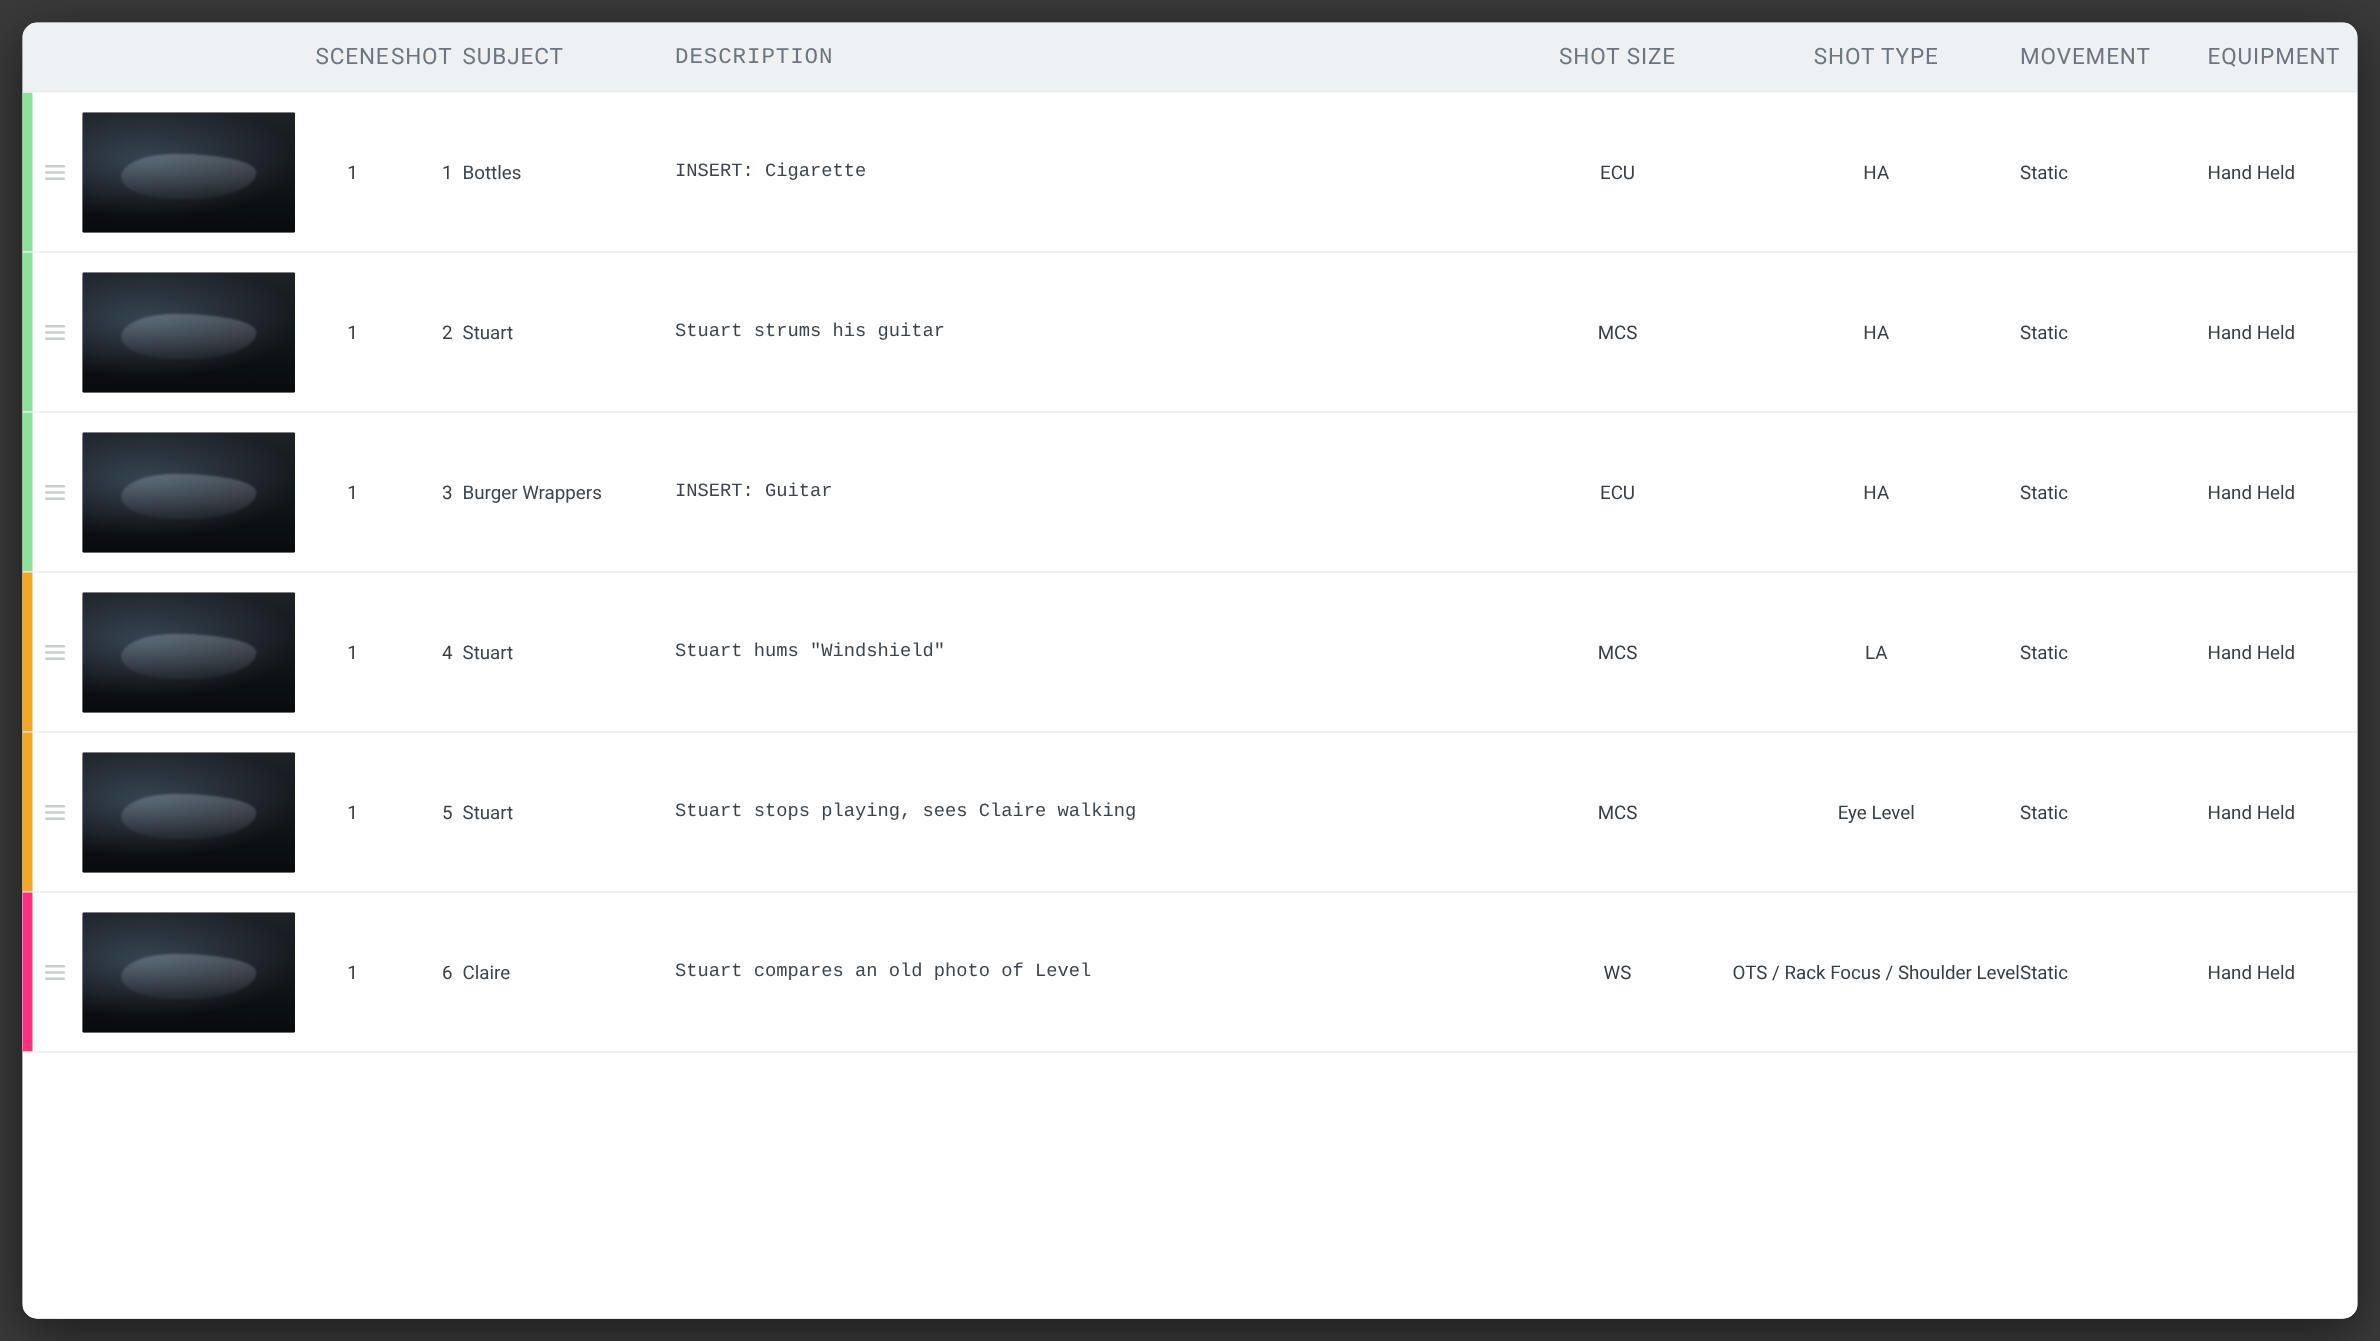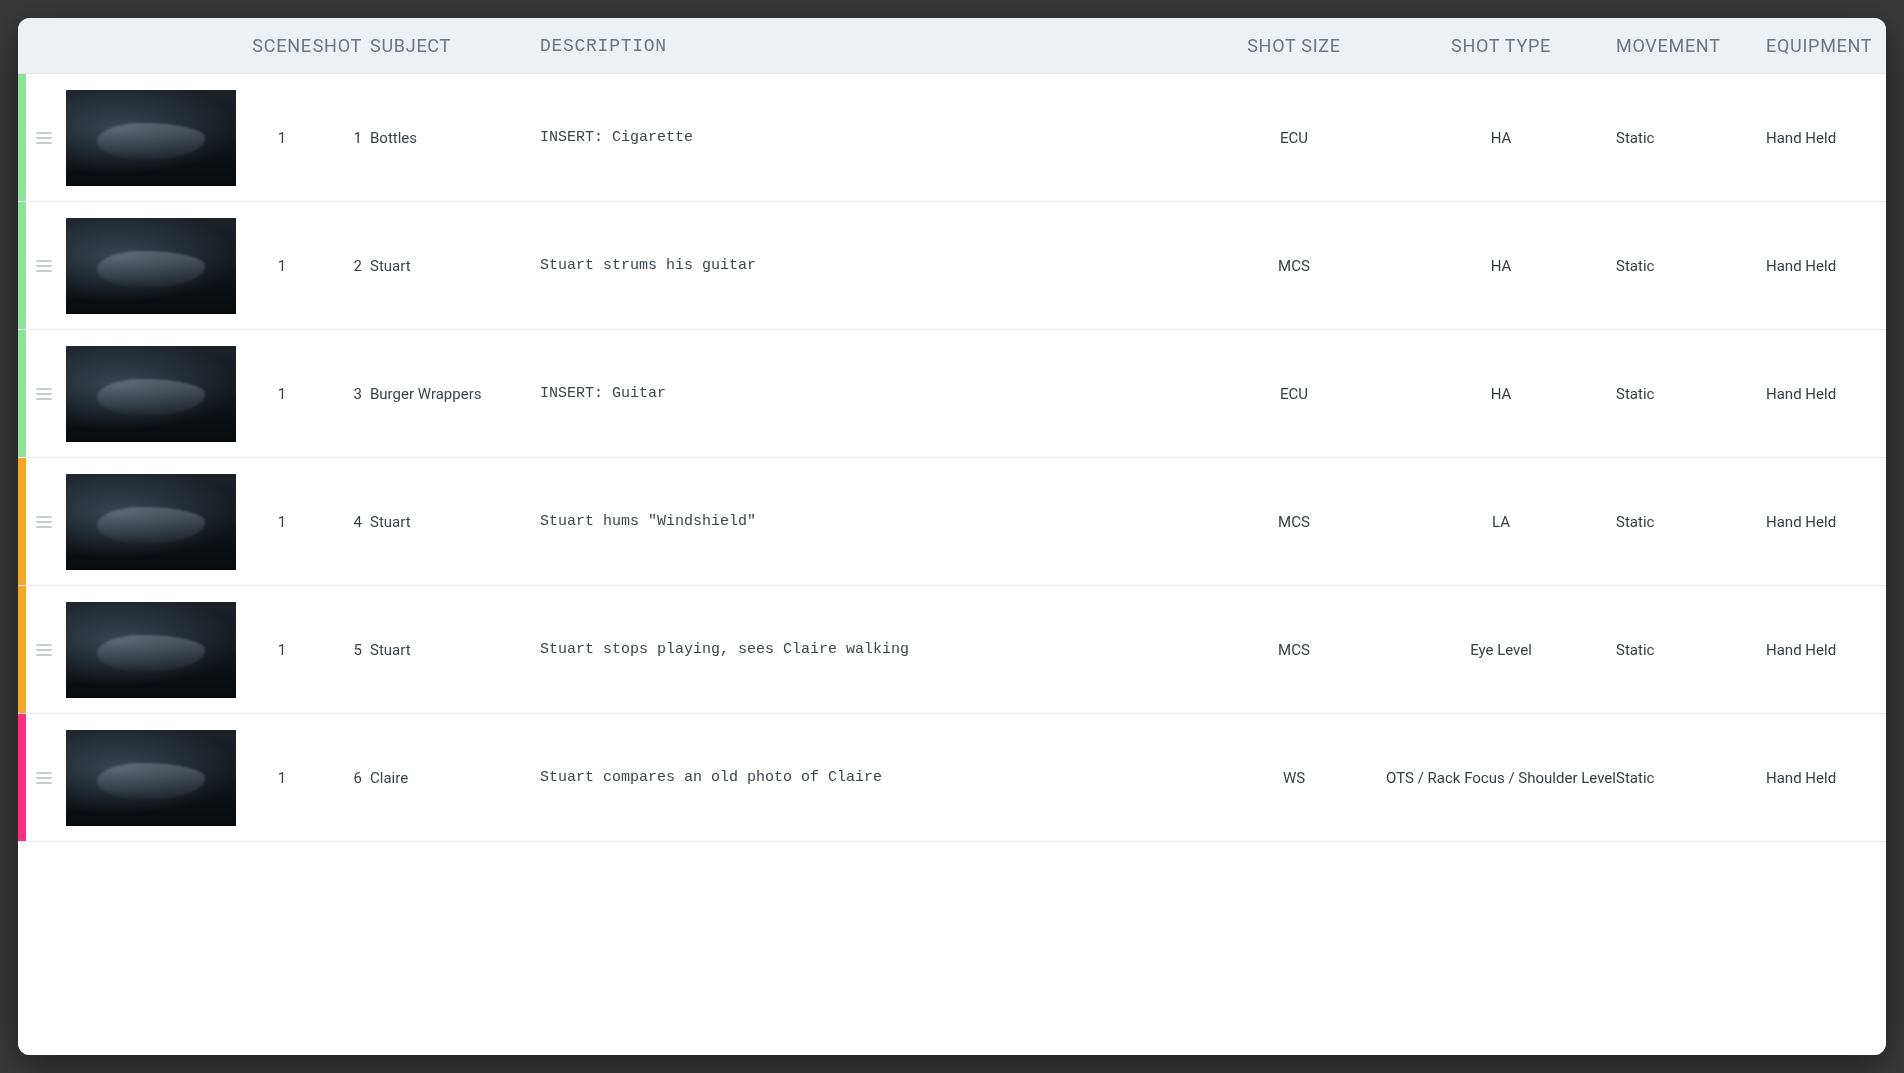--- a/index.html
+++ b/index.html
@@ -237,21 +237,21 @@
             <span></span>
             <span></span>
           </div>
         </div>
         <div class="thumb-cell">
           <div class="thumb"></div>
         </div>
         <div class="col-scene">1</div>
         <div class="col-shot">6</div>
         <div class="col-subj">Claire</div>
-        <div class="col-desc">Stuart compares an old photo of Claire</div>
+        <div class="col-desc">Stuart compares an old photo of Level</div>
         <div class="col-size">WS</div>
         <div class="col-type">OTS / Rack Focus / Shoulder Level</div>
         <div class="col-move">Static</div>
         <div class="col-equip">Hand Held</div>
       </div>
     </div>
 
 </div>
 
 </body></html>

